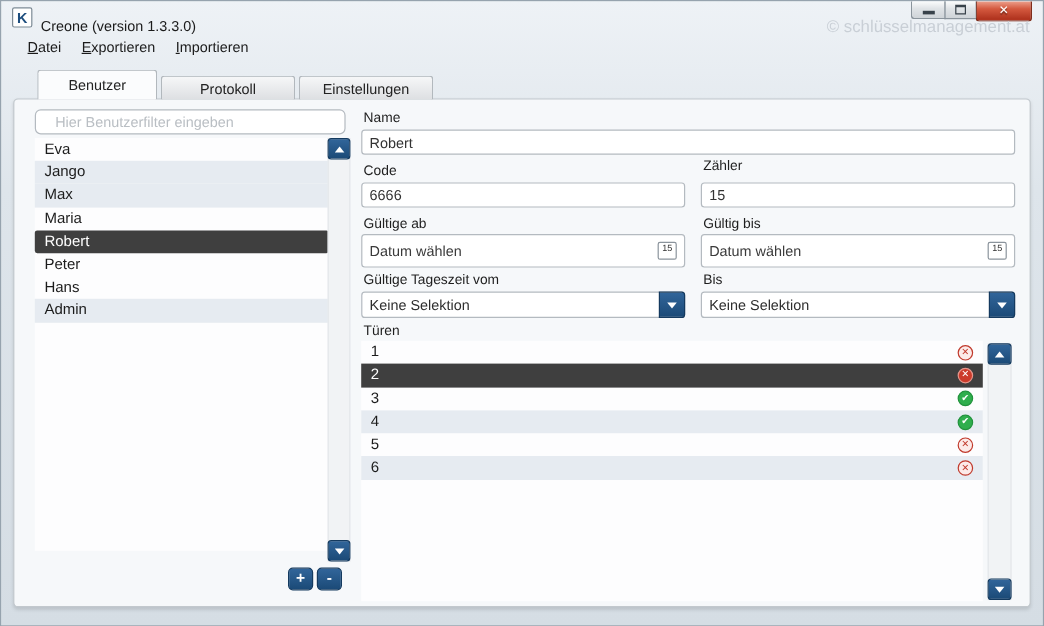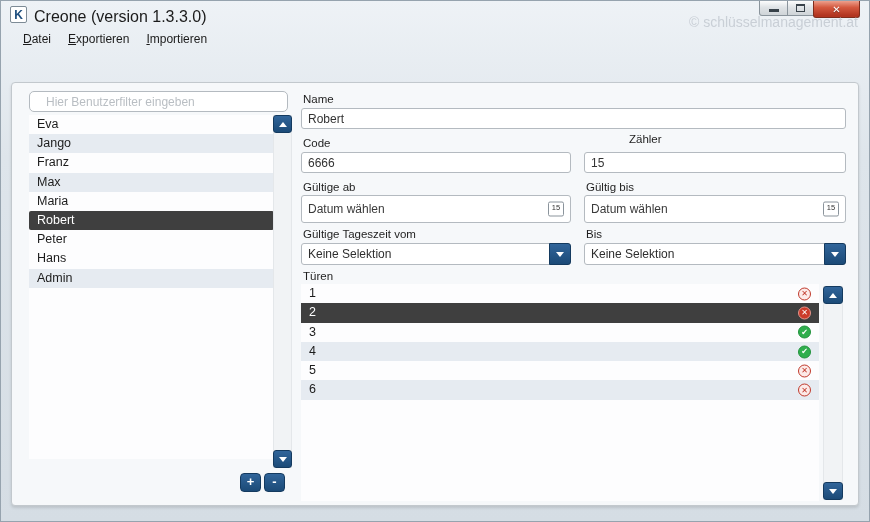--- a/index.html
+++ b/index.html
@@ -12,21 +12,21 @@
     border: 1px solid #96a3ae;
   }
 
   
   .app-icon {
     position: absolute; left: 9px; top: 5px; width: 17px; height: 17px;
     background: #fff; border: 1px solid #7d8b96; border-radius: 2px;
     display: flex; align-items: center; justify-content: center;
     font-weight: bold; font-size: 12px; color: #1d4e7e;
   }
-  .window-title { position: absolute; left: 33px; top: 7px; font-size: 16px; color: #1b1b1b; }
+  .window-title { position: absolute; left: 33px; top: 14px; font-size: 12px; color: #1b1b1b; }
   .caption-buttons { position: absolute; right: 9px; top: 0; display: flex; align-items: flex-start; }
   .cap-btn {
     border: 1px solid #8a949c; border-top: none;
     display: flex; align-items: center; justify-content: center; cursor: pointer;
   }
   .cap-btn.min { width: 29px; height: 15px; background: linear-gradient(#fcfdfd, #dfe3e6 45%, #cfd4d8); border-radius: 0 0 0 3px; }
   .cap-btn.max { width: 27px; height: 15px; background: linear-gradient(#fcfdfd, #dfe3e6 45%, #cfd4d8); margin-left: -1px; }
   .cap-btn.close {
     width: 47px; height: 17px; margin-left: -1px;
     background: linear-gradient(#eda08c, #d4593f 40%, #b23520 90%);
@@ -96,21 +96,21 @@
   
   .fld-label { position: absolute; font-size: 11.5px; color: #1e1e1e; z-index: 4; }
   .text-input {
     position: absolute; height: 21px; z-index: 4;
     border: 1px solid #b4bac0; border-radius: 3px; background: #fff;
     padding: 0 6px; font-size: 12px; color: #333; outline: none;
     font-family: "Liberation Sans", "DejaVu Sans", sans-serif;
   }
   .lbl-name { left: 302px; top: 92px; }   .inp-name { left: 300px; top: 107px; width: 545px; }
   .lbl-code { left: 302px; top: 136px; }  .inp-code { left: 300px; top: 151px; width: 270px; }
-  .lbl-counter { left: 585px; top: 132px; margin-left: 43px; } .inp-counter { left: 583px; top: 151px; width: 262px; }
+  .lbl-counter { left: 585px; top: 132px; } .inp-counter { left: 583px; top: 151px; width: 262px; }
 
   .lbl-validfrom { left: 302px; top: 180px; }
   .lbl-validto   { left: 585px; top: 180px; }
   .date-field {
     position: absolute; height: 28px; z-index: 4;
     border: 1px solid #b4bac0; border-radius: 3px; background: #fff;
     display: flex; align-items: center; padding: 0 26px 0 6px;
     font-size: 12px; color: #3a3a3a; cursor: pointer;
   }
   .df-from { left: 300px; top: 194px; width: 270px; }
@@ -175,29 +175,33 @@
       </div>
   </div>
   <div class="watermark">© schlüsselmanagement.at</div>
 
   <div class="menubar">
     <span class="menu-item">Datei</span>
     <span class="menu-item">Exportieren</span>
     <span class="menu-item">Importieren</span>
   </div>
 
+  <div class="tabs">
+    <div class="tab active">Benutzer</div>
+    <div class="tab inactive">Protokoll</div>
+    <div class="tab inactive">Einstellungen</div>
+  </div>
 
   <div class="panel"></div>
 
   <input class="filter-input" type="text" placeholder="Hier Benutzerfilter eingeben" style="">
 
   <div class="user-list">
       <div class="list-row">Eva</div>
       <div class="list-row alt">Jango</div>
-      <div class="list-row">Franz</div>
       <div class="list-row alt">Max</div>
       <div class="list-row">Maria</div>
       <div class="list-row selected">Robert</div>
       <div class="list-row">Peter</div>
       <div class="list-row">Hans</div>
       <div class="list-row alt">Admin</div>
     </div>
 
   <div class="vscroll left-scroll">
     <div class="scroll-btn up">

